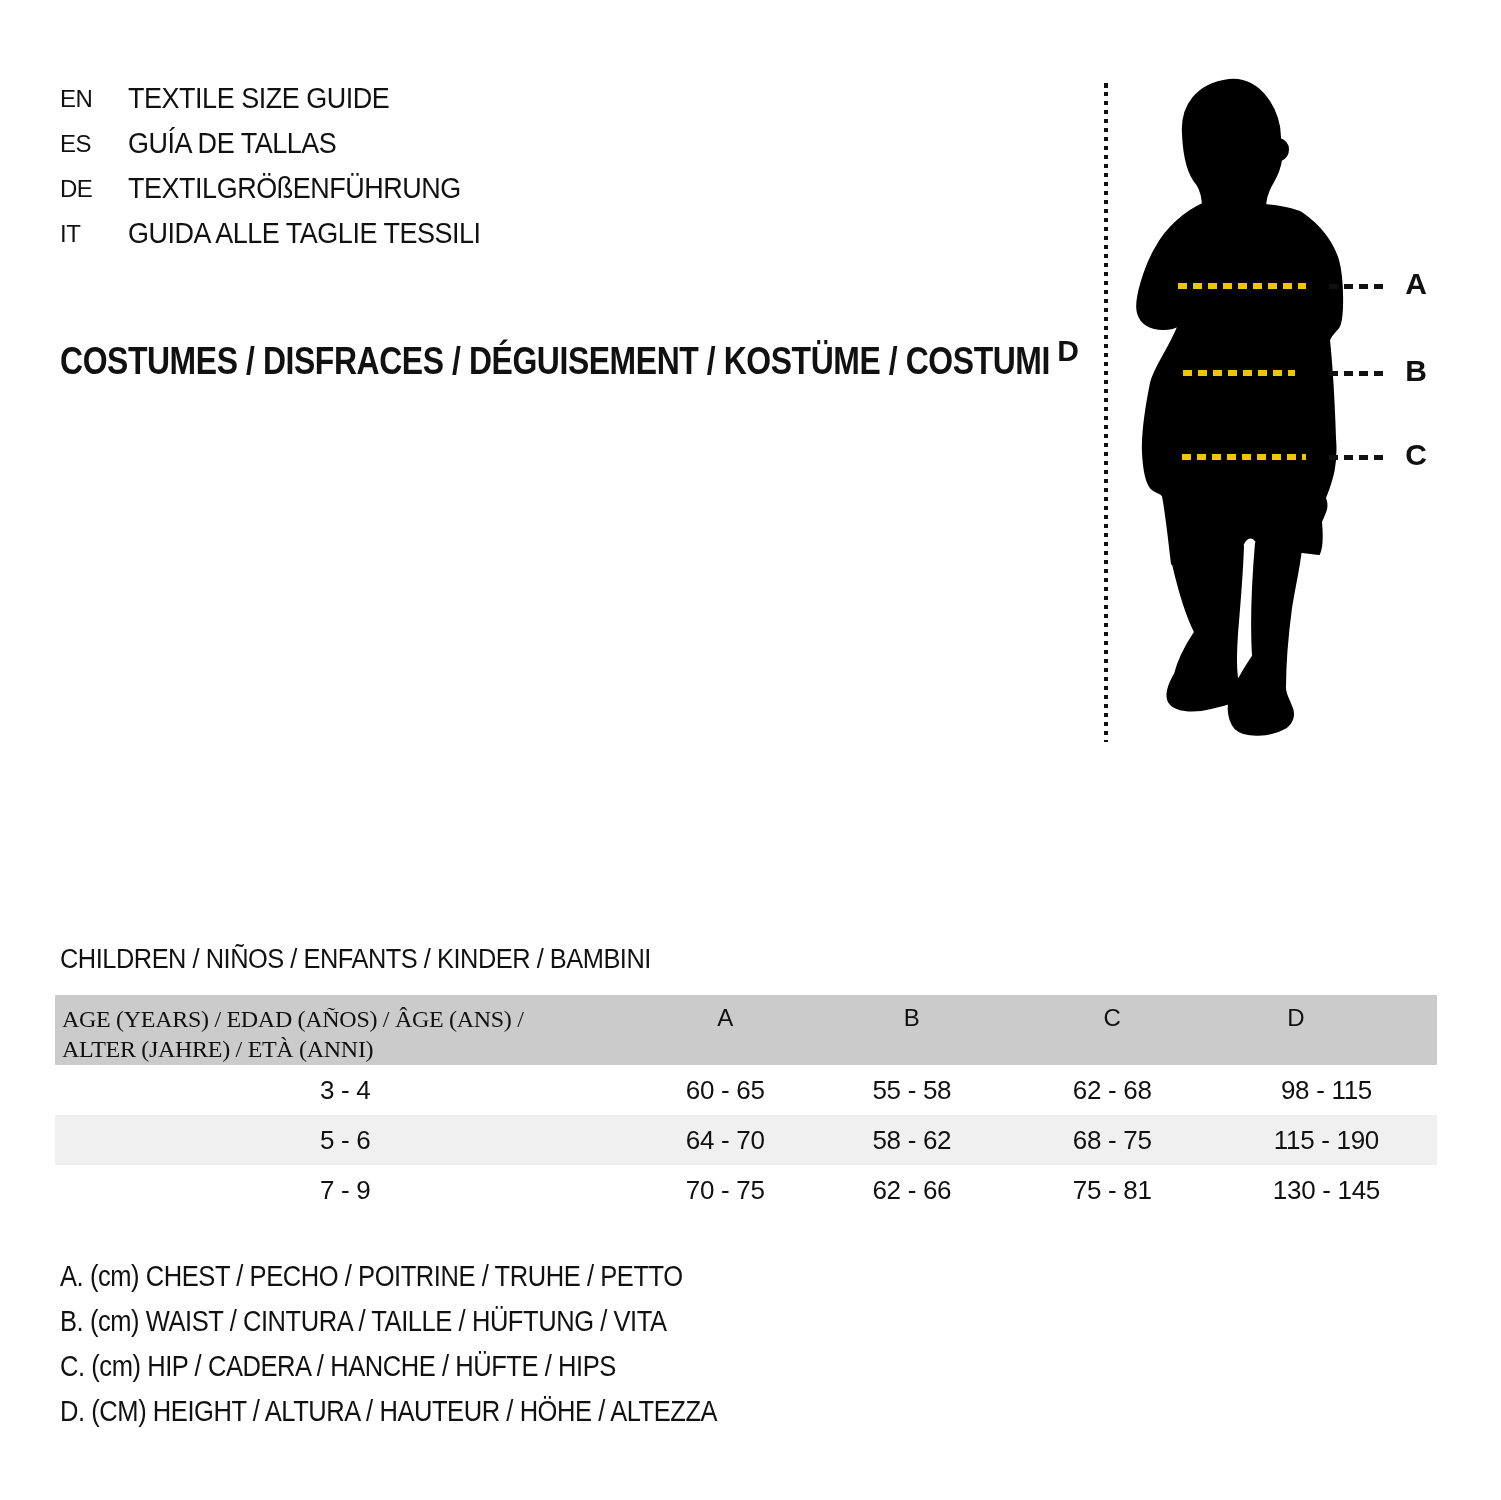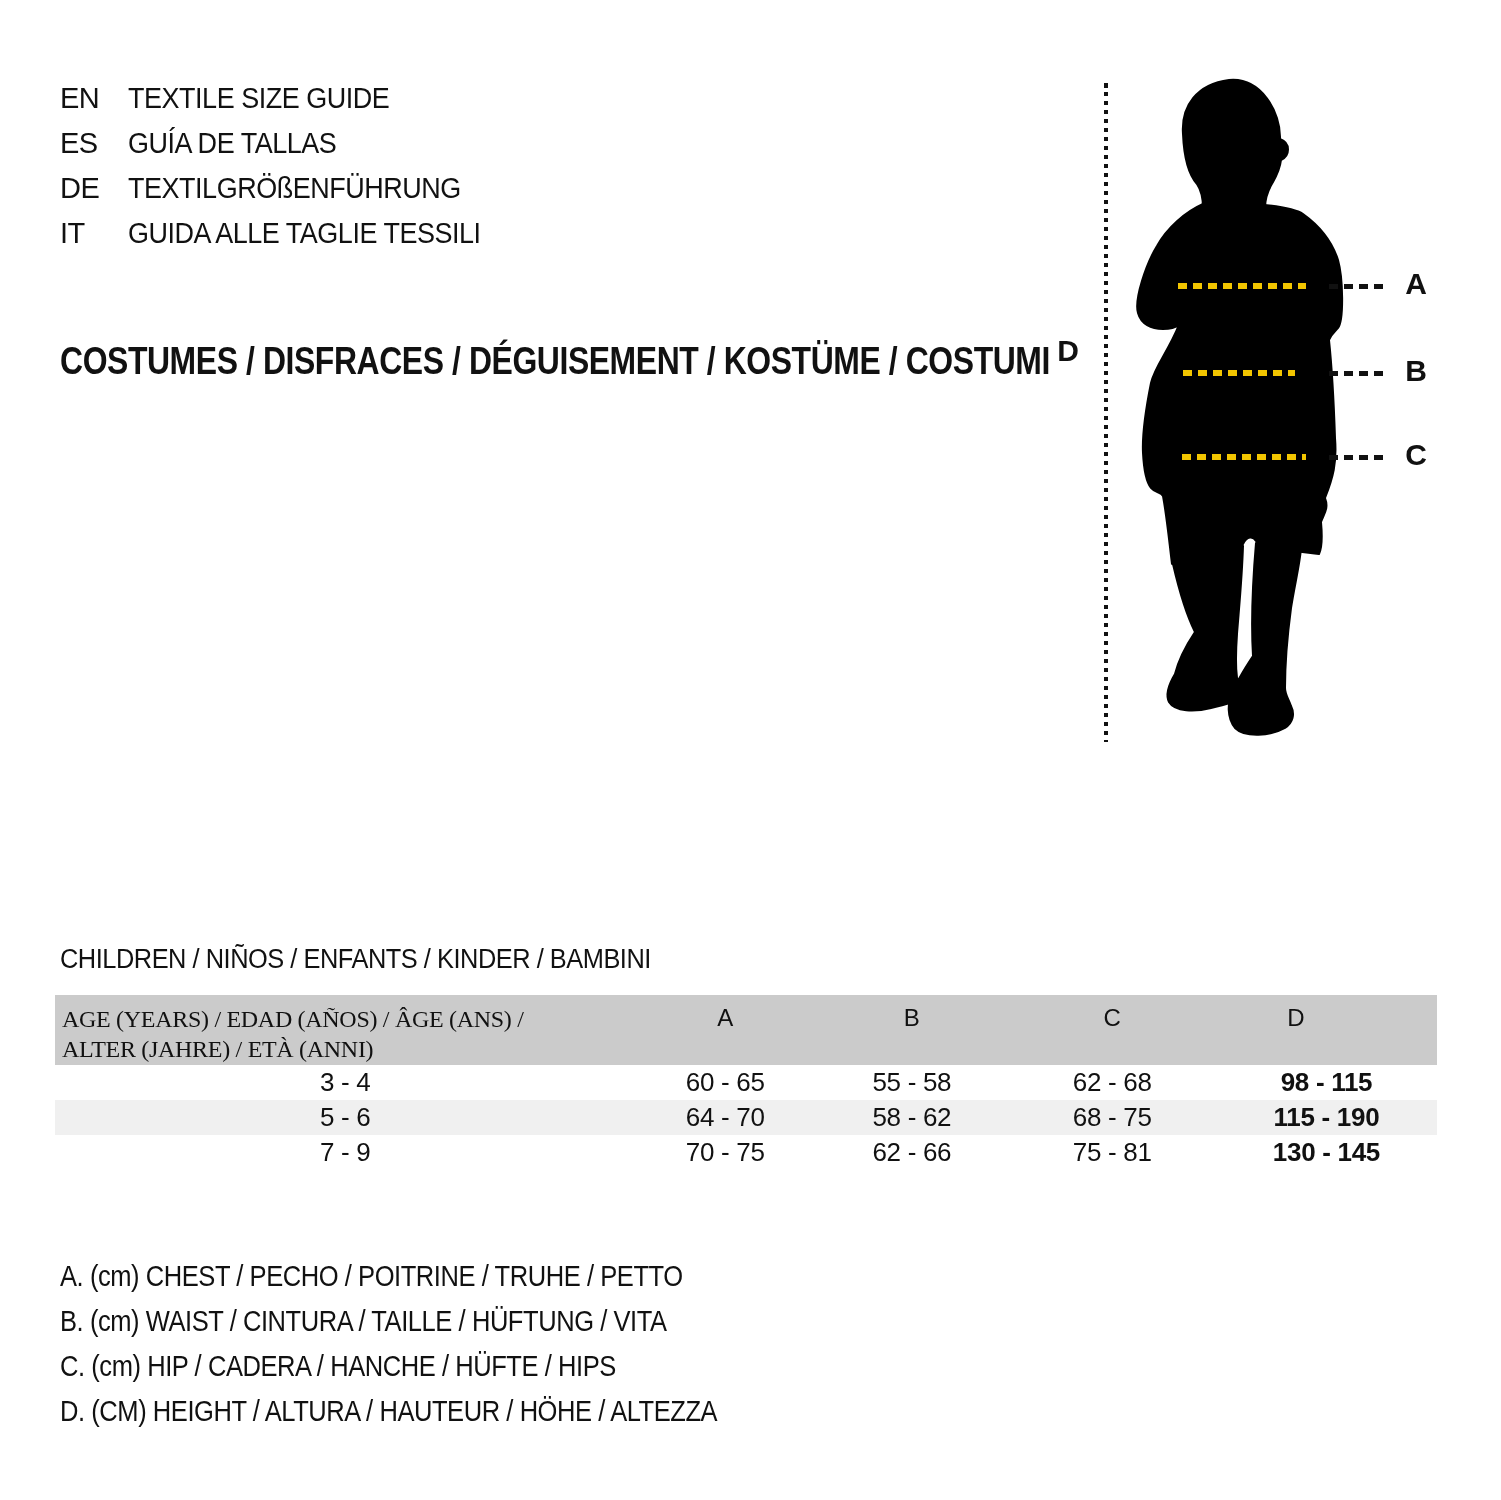--- a/index.html
+++ b/index.html
@@ -3,21 +3,21 @@
 <meta charset="utf-8">
 <style>
   html,body{margin:0;padding:0;background:#ffffff;}
   .canvas{
     position:relative;width:1501px;height:1500px;background:#ffffff;overflow:hidden;
     font-family:"Liberation Sans","DejaVu Sans",sans-serif;color:#111111;
   }
   
   .lang-block{position:absolute;left:60px;top:76px;}
   .lang-row{display:flex;height:45px;align-items:center;}
-  .lang-code{width:68px;font-size:29px;letter-spacing:-0.5px;}
+  .lang-code{width:68px;font-size:24px;letter-spacing:-0.5px;}
   .lang-label{font-size:29px;letter-spacing:-0.5px;transform:scaleX(.93);transform-origin:0 50%;white-space:nowrap;}
   
   .category-title{
     position:absolute;left:60px;top:340px;font-size:38px;font-weight:bold;letter-spacing:-0.5px;
     transform:scaleX(.84);transform-origin:0 50%;white-space:nowrap;
   }
   
   .figure-area{position:absolute;left:1030px;top:60px;width:471px;height:700px;}
   .vline{
     position:absolute;left:74px;top:23px;width:4px;height:659px;
@@ -42,26 +42,26 @@
   .section-title{position:absolute;left:60px;top:944px;font-size:27px;letter-spacing:-0.5px;transform:scaleX(.94);transform-origin:0 50%;white-space:nowrap;}
   table.size-table{
     position:absolute;left:55px;top:995px;width:1382px;border-collapse:collapse;table-layout:fixed;
   }
   table.size-table th{
     background:#CBCBCB;font-weight:normal;font-size:24px;vertical-align:top;padding-top:9px;height:69px;box-sizing:border-box;
   }
   th.age-head{text-align:left;padding-left:7px;line-height:30px;letter-spacing:-0.3px;font-family:Liberation Serif, serif;}
   th.col-letter{text-align:center;}
   table.size-table td{
-    font-size:26px;text-align:center;height:35px;padding:0;letter-spacing:-0.3px;
+    font-size:26px;text-align:center;height:50px;padding:0;letter-spacing:-0.3px;
   }
   td.age-cell{text-align:left;padding-left:7px;}
   table.size-table tbody tr:nth-child(even){background:#F0F0F0;}
   col.c-age{width:42%;} col.c-a{width:13%;} col.c-b{width:14%;} col.c-c{width:15%;} col.c-d{width:16%;}
-  th.last,td.last{padding-right:62px;font-weight:bold;}
+  th.last,td.last{padding-right:62px;}
   
   .legend{position:absolute;left:60px;top:1248px;}
   .legend-row{height:45px;display:flex;align-items:flex-end;}
   .legend-text{font-size:29px;letter-spacing:-0.5px;transform:scaleX(.88);transform-origin:0 50%;white-space:nowrap;}
 </style>
 </head>
 <body>
 
 <div class="canvas">
 

